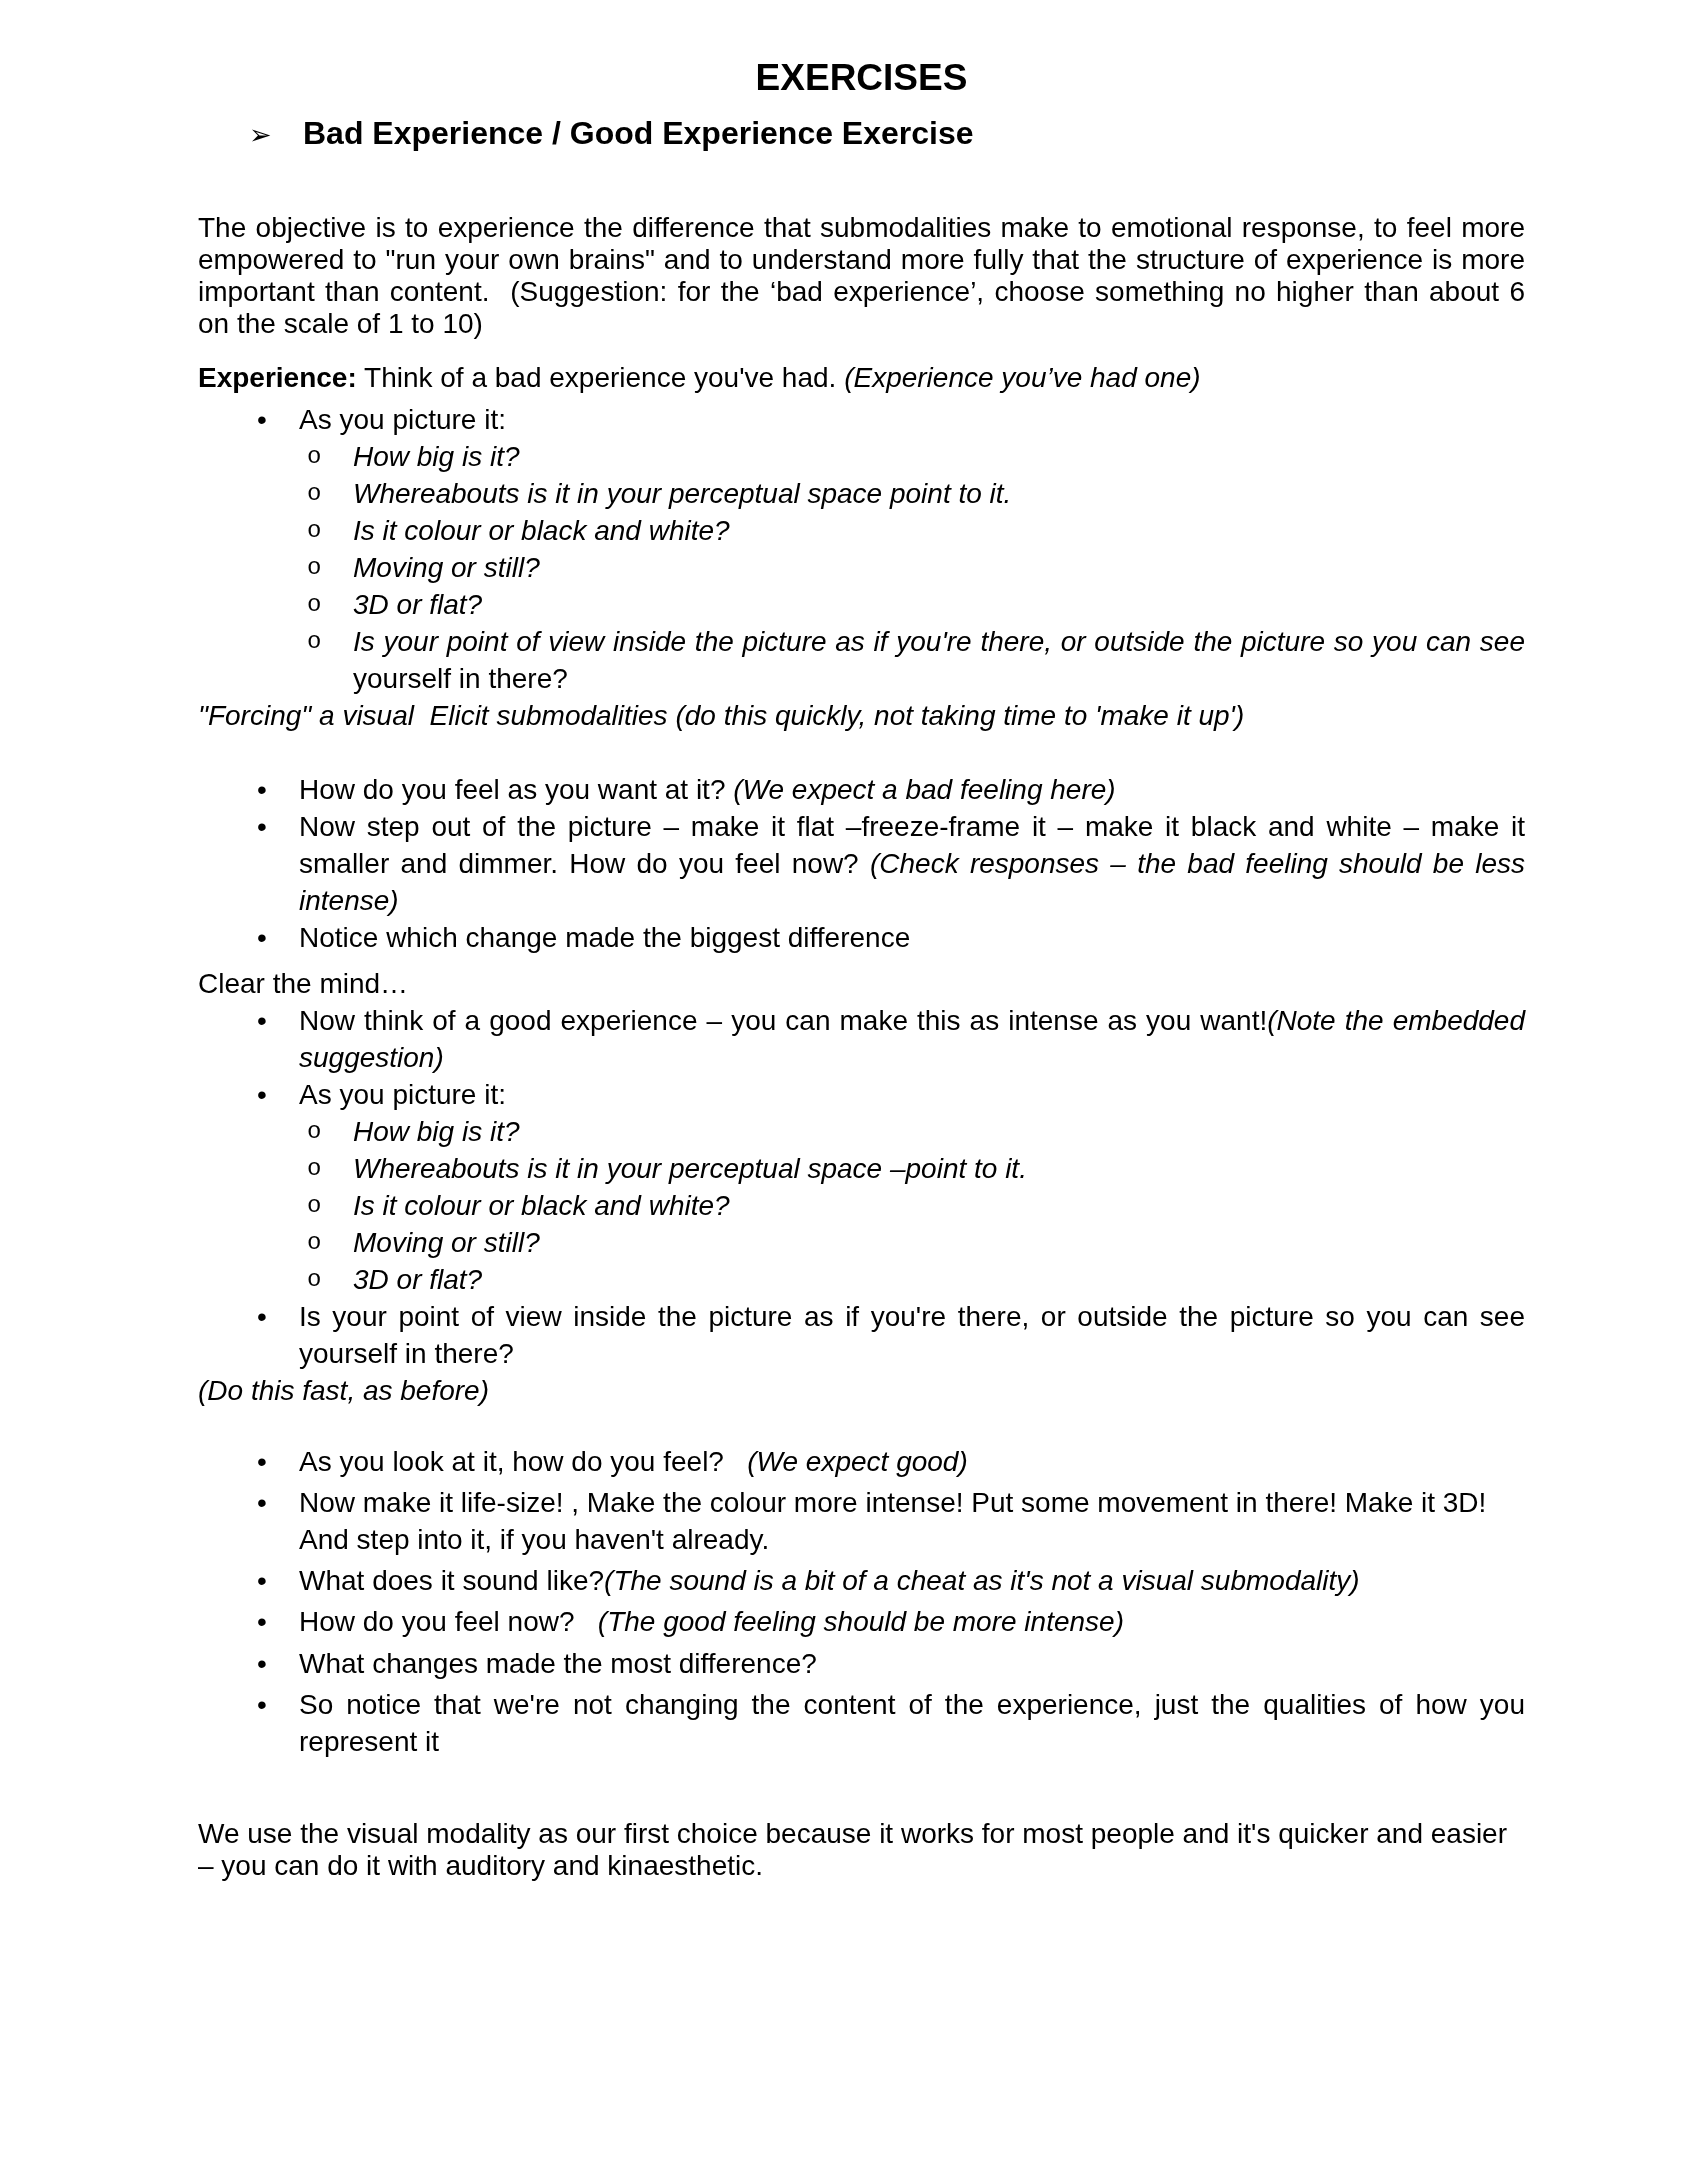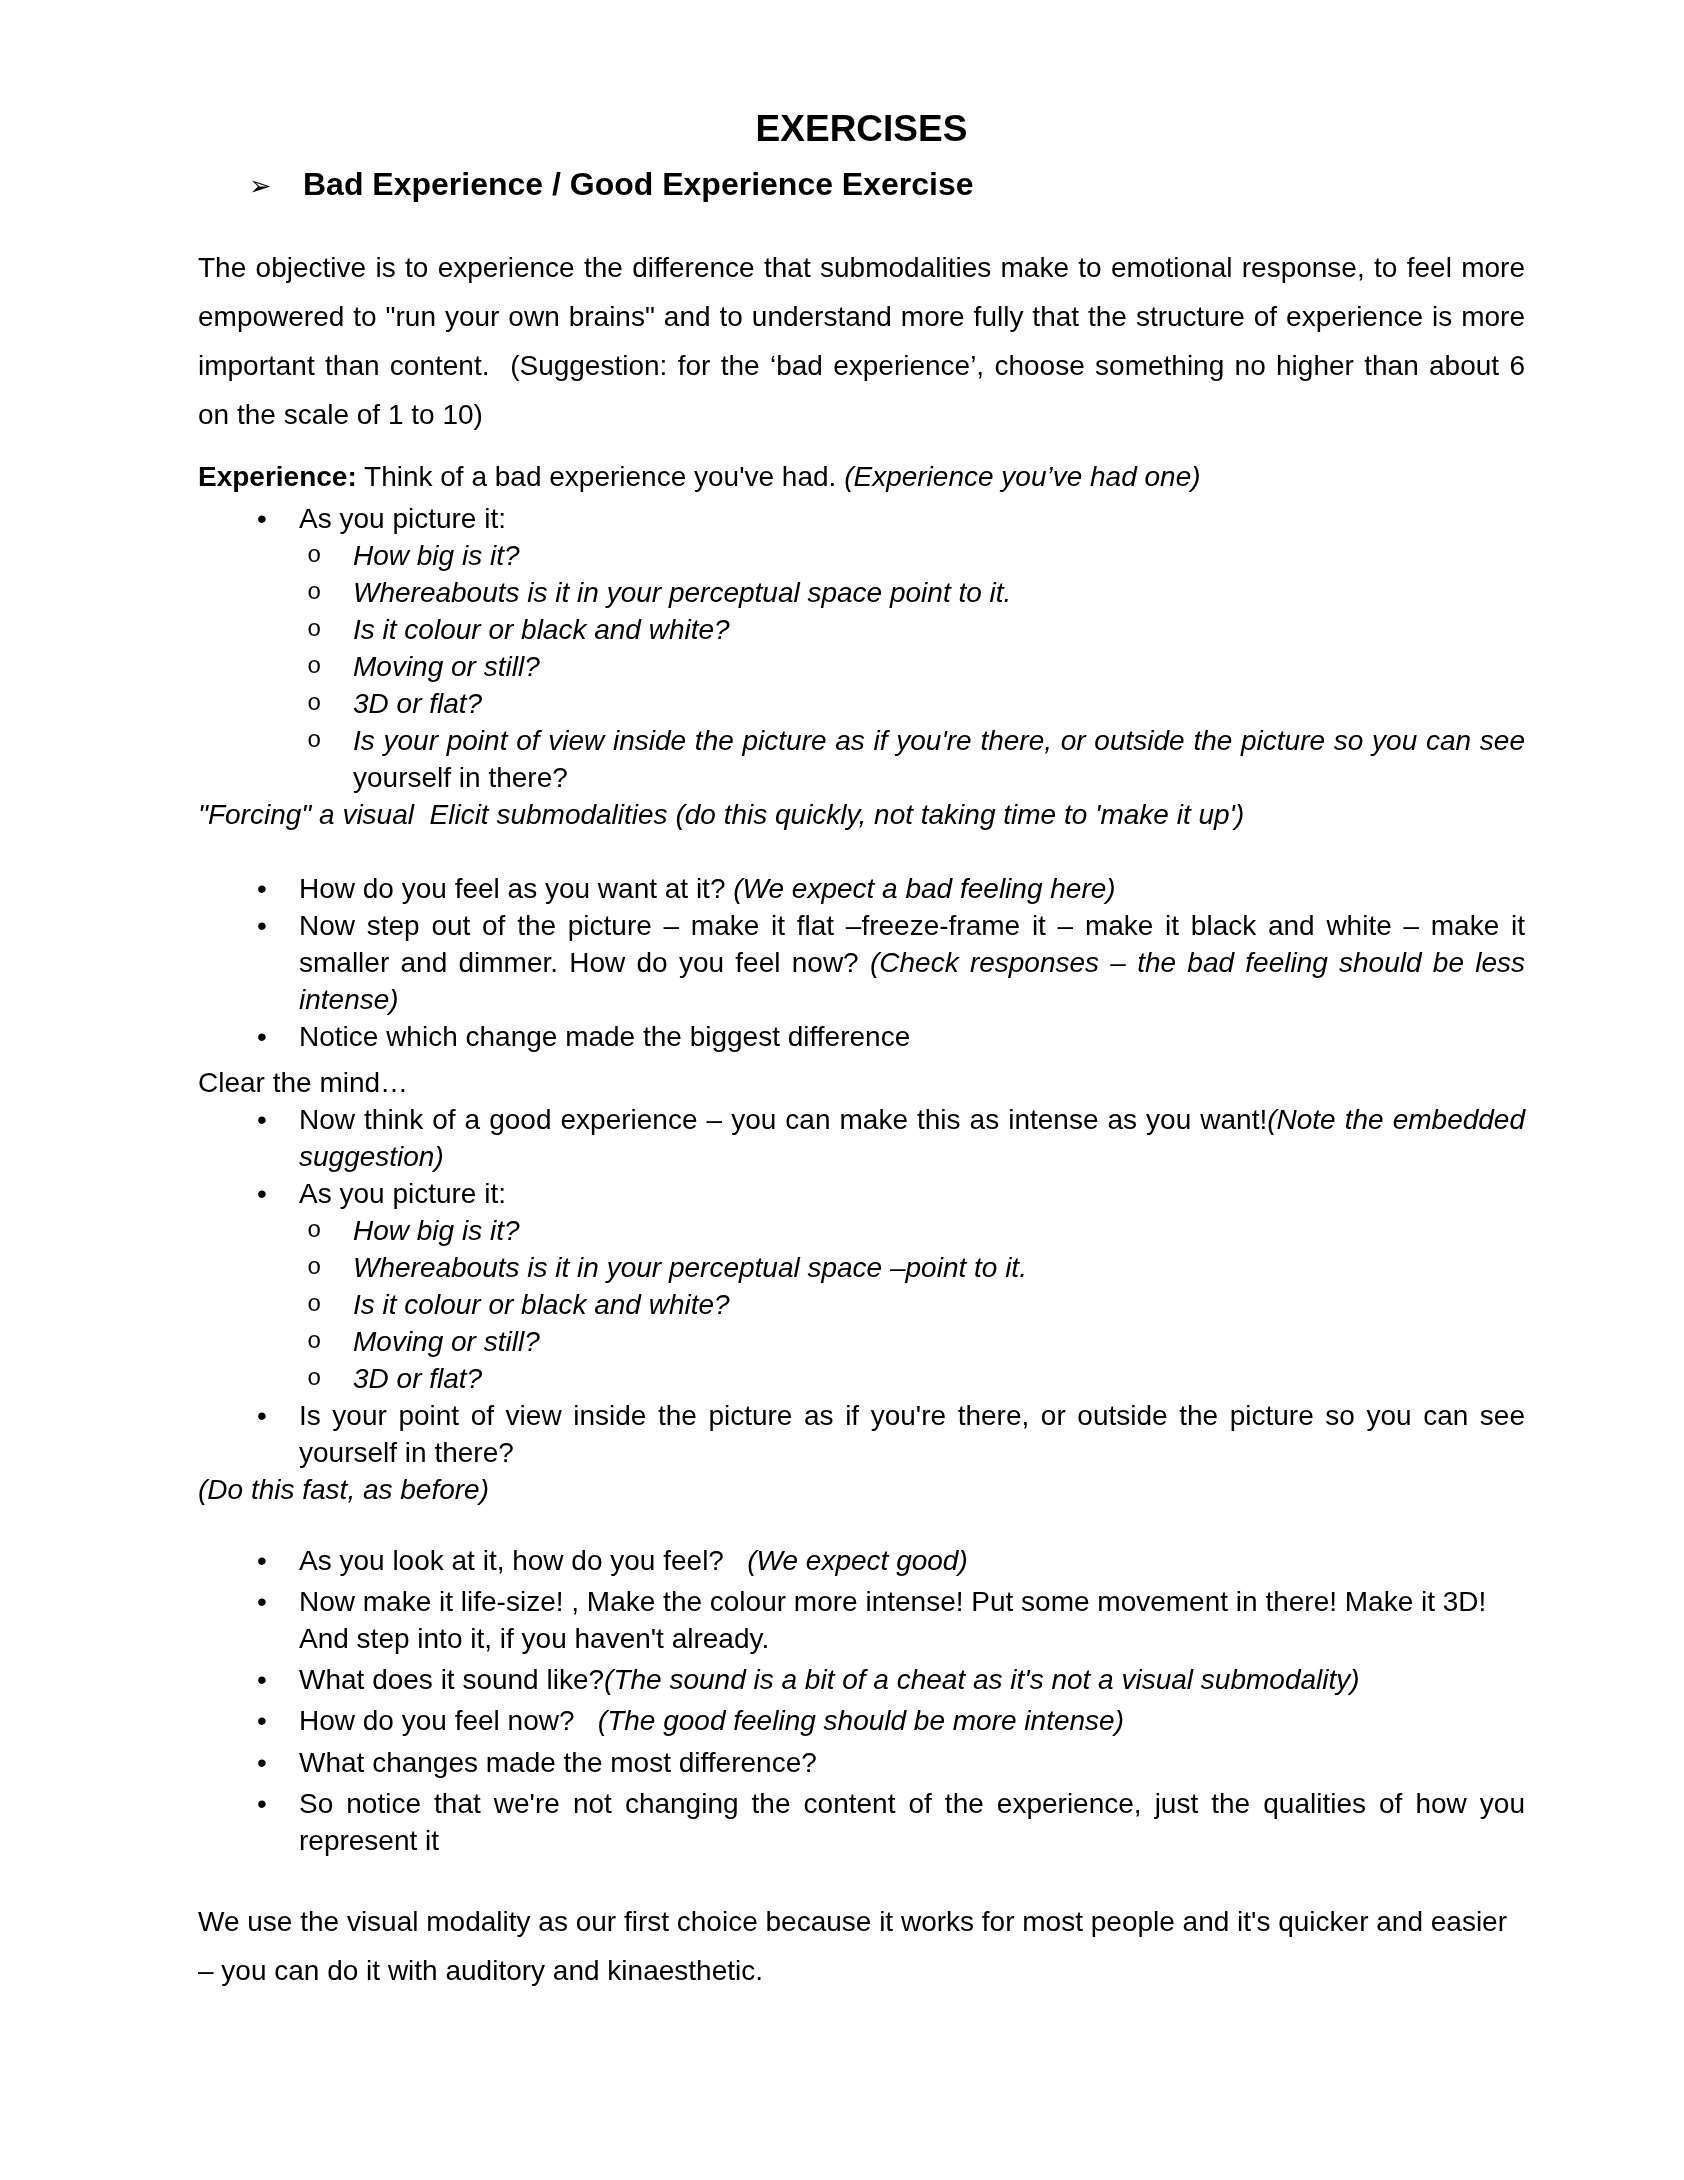--- a/index.html
+++ b/index.html
@@ -1,26 +1,26 @@
 <!DOCTYPE html>
 <html style="font-size:13.6px"><head>
 <meta charset="utf-8">
 <style>
   html,body{margin:0;padding:0;background:#e8e8e8;}
   .page{
     width:1685px;height:2181px;background:#ffffff;color:#000;
     font-family:"Liberation Sans",sans-serif;overflow:hidden;position:relative;
     margin:0 auto;
   }
-  .content{padding:107px 160px 0 198px;font-size:28px;line-height:37px;}
+  .content{padding:56px 160px 0 198px;font-size:28px;line-height:37px;}
   .title{font-size:37px;line-height:44px;font-weight:bold;text-align:center;margin:0;}
   .hrow{position:relative;padding-left:105px;margin-top:12px;font-size:32px;line-height:43px;font-weight:bold;}
   .hmark{position:absolute;left:51px;top:1.7px;font-size:27px;font-weight:normal;}
   .para{margin:0;}
-  .lh47{line-height:49px;}
+  .lh47{line-height:32px;margin-top:20px;}
   .it{font-style:italic;}
   .just{text-align:justify;}
   .li{position:relative;margin:0;}
   .l1{padding-left:101px;}
   .l1 > .m{position:absolute;left:59px;top:0;}
   .l2{padding-left:155px;line-height:37px;}
   .l2 > .m{position:absolute;left:109px;top:0;font-family:"Liberation Mono",monospace;font-size:24px;}
   .mt6{margin-top:5.1px;}
   .gb{margin-bottom:4.3px;}
   .sp{width:100%;}

